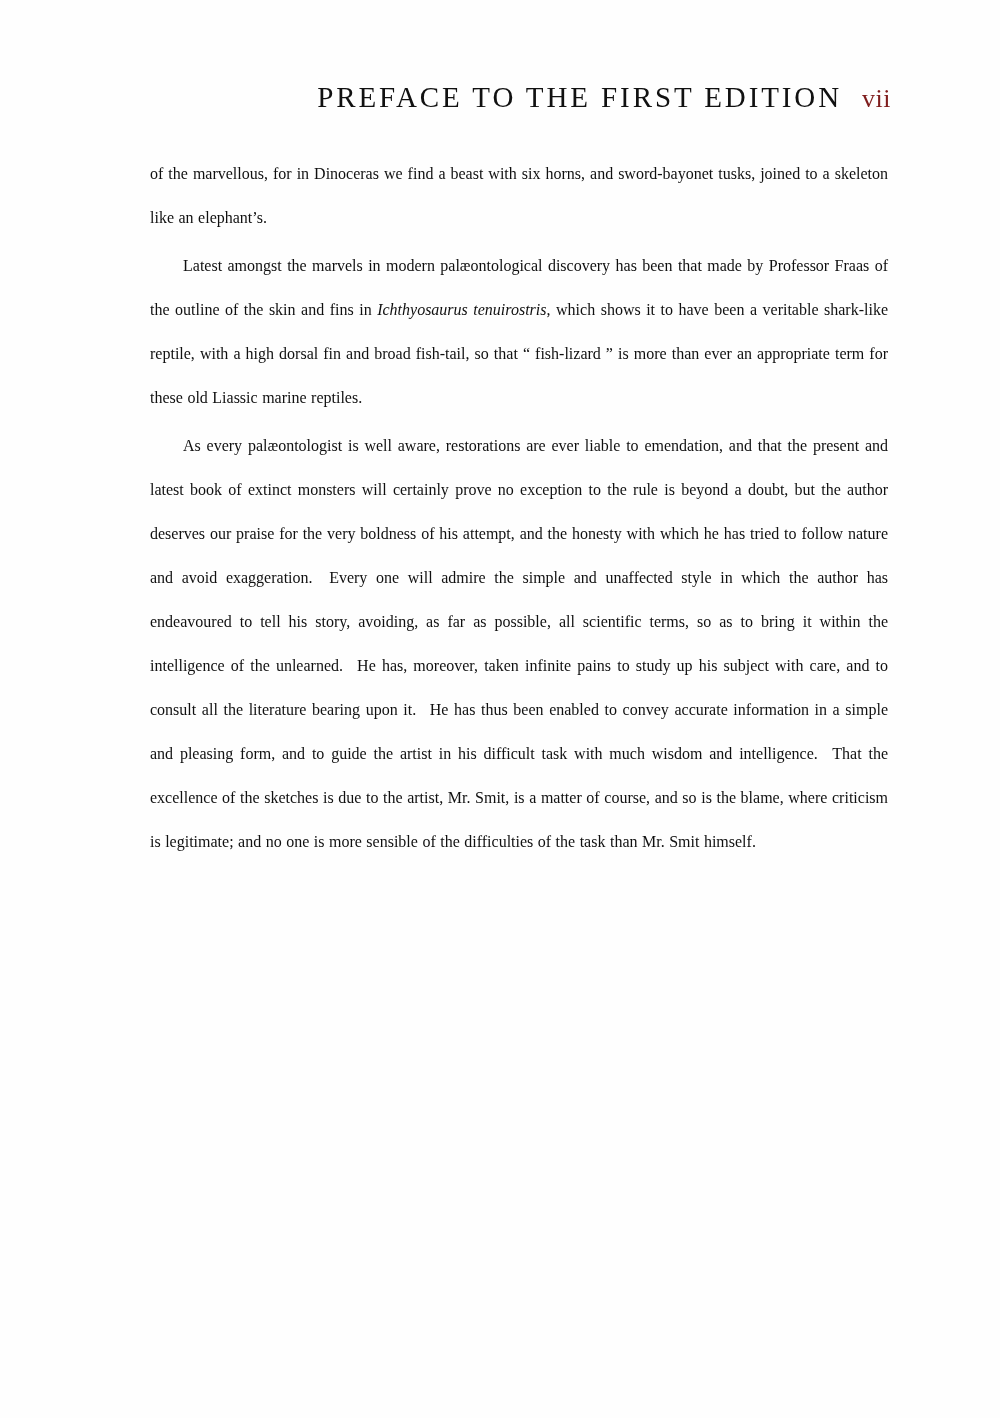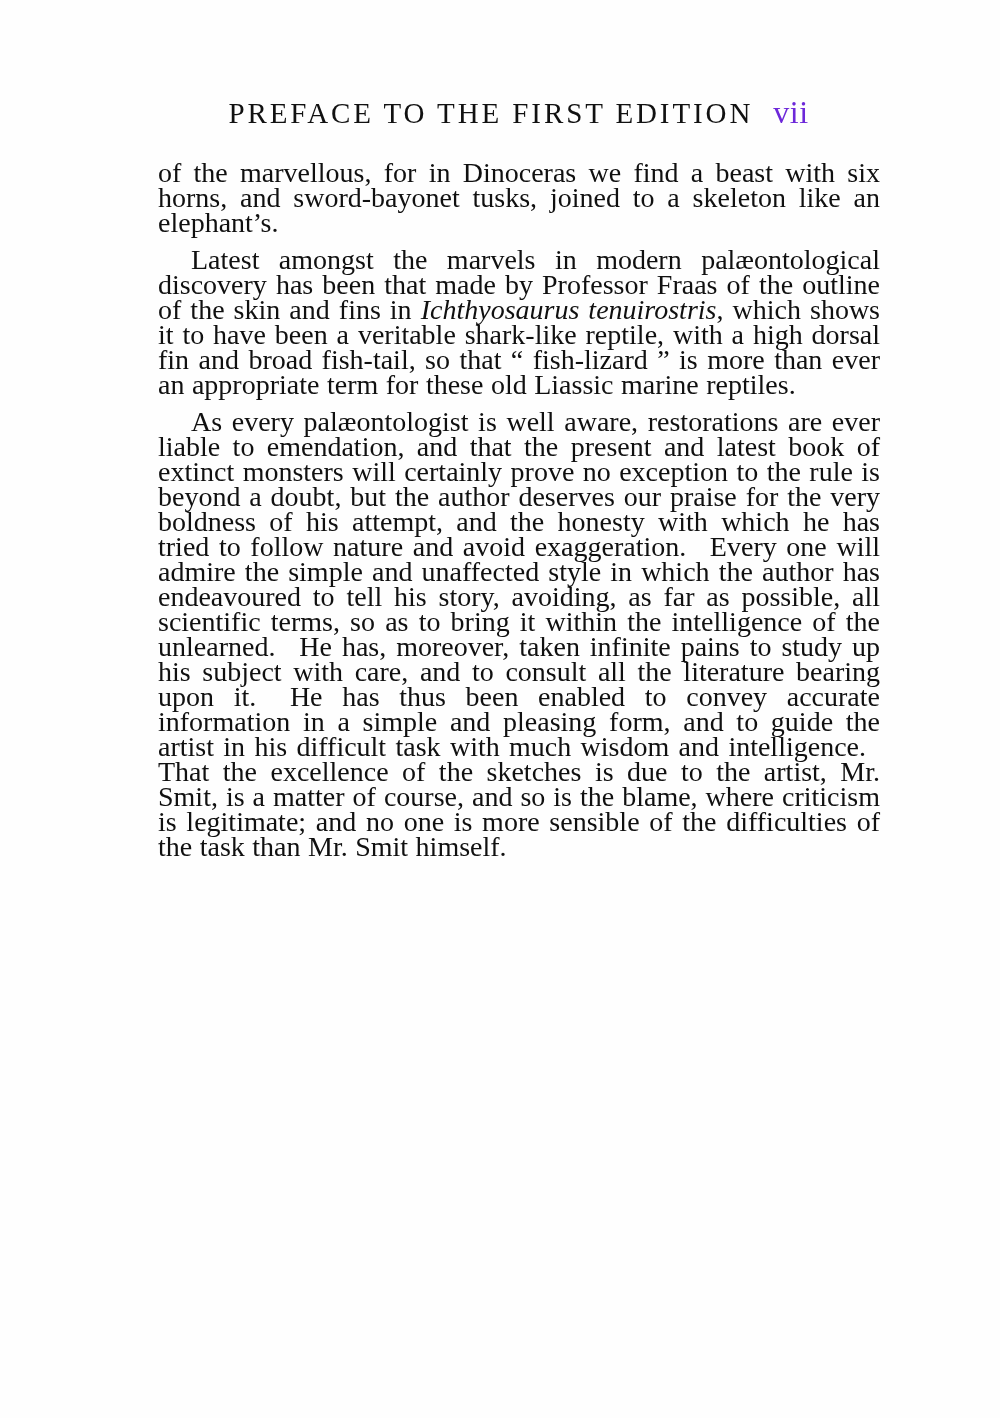--- a/index.html
+++ b/index.html
@@ -19,56 +19,56 @@
     position: relative;
     width: 1000px;
     height: 1418px;
     background: #fefefe;
   }
 
   
   .running-head {
     position: absolute;
     left: 146px;
-    top: 96px;
+    top: 83px;
     width: 745px;
     height: 40px;
     display: flex;
     align-items: baseline;
-    justify-content: center;
+    justify-content: flex-end;
     white-space: nowrap;
   }
   .head-title {
     font-size: 29px;
     letter-spacing: 2.9px;
     color: #111;
     line-height: 1;
   }
   .head-folio {
-    font-size: 32px;
+    font-size: 26px;
     margin-left: 20px;
     letter-spacing: 0.5px;
-    color: #6d28d9;
+    color: #7f1d1d;
     line-height: 1;
   }
 
   
   .textblock {
     position: absolute;
     left: 146px;
     top: 148px;
     width: 746px;
   }
 
   p.para {
-    margin: 12px;
+    margin: 4px;
     text-align: justify;
     text-justify: inter-word;
-    font-size: 28px;
-    line-height: 25px;
+    font-size: 16px;
+    line-height: 44px;
     text-indent: 33px;
     -webkit-hyphens: none;
     hyphens: none;
     word-spacing: 0.5px;
   }
   p.para.no-indent {
     text-indent: 0;
   }
   p.para + p.para {
     margin-top: 0;

